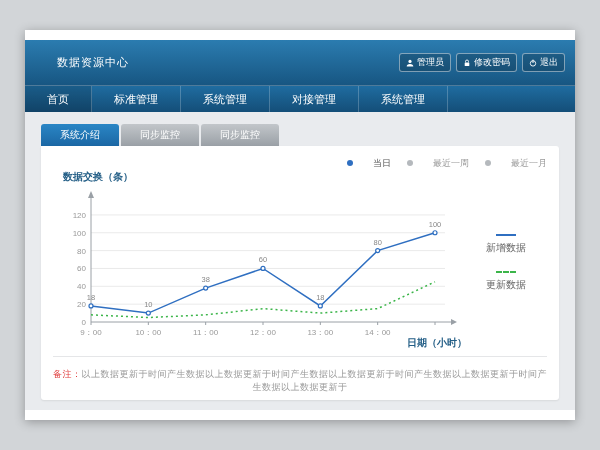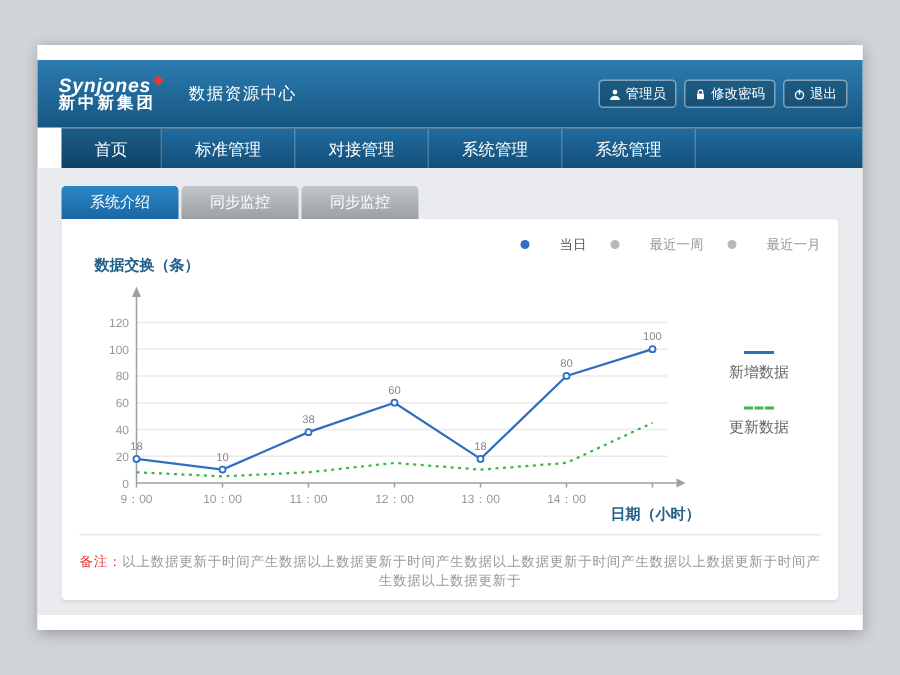--- a/index.html
+++ b/index.html
@@ -13,21 +13,21 @@
   .logo { display:flex; flex-direction:column; line-height:1.05; color:#fff; }
   .logo-row { display:flex; align-items:flex-start; }
   .logo-en { font-size:13px; font-weight:bold; font-style:italic; letter-spacing:.5px; }
   .logo-diamond { width:5px; height:5px; background:#e03c31; transform:rotate(45deg); margin:1px 0 0 2px; display:inline-block; }
   .logo-cn { font-size:11px; font-weight:bold; letter-spacing:2px; }
   .app-title { color:#fff; font-size:11px; margin-left:18px; letter-spacing:1px; }
   .header-actions { margin-left:auto; display:flex; gap:5px; }
   .chip { display:flex; align-items:center; gap:3px; font-size:9px; color:#fff; background:rgba(0,0,0,.18);
           border:1px solid rgba(255,255,255,.45); border-radius:3px; padding:2px 6px; cursor:pointer; }
   
-  .nav { height:27px; background:linear-gradient(#1f6ca0,#144e78); border-top:1px solid rgba(255,255,255,.25); display:flex;margin-left:16px; }
+  .nav { height:27px; background:linear-gradient(#1f6ca0,#144e78); border-top:1px solid rgba(255,255,255,.25); display:flex; }
   .nav-item { color:#fff; font-size:11px; display:flex; align-items:center; padding:0 22px;
               border-right:1px solid rgba(255,255,255,.22); cursor:pointer; }
   .nav-item.active { background:rgba(0,0,0,.14); }
   
   .content { flex:1; background:#e9ebee; padding:12px 16px 0 16px; display:flex; flex-direction:column; }
   .tabs { display:flex; gap:2px; }
   .tab { width:78px; height:22px; display:flex; align-items:center; justify-content:center;
          font-size:10px; color:#fff; border-radius:3px 3px 0 0; cursor:pointer; }
   .tab.active { background:linear-gradient(#2a86c5,#1b67a4); }
   .tab.inactive { background:linear-gradient(#c2c6ca,#9aa0a6); }
@@ -55,27 +55,20 @@
   .page-bottom { height:10px; background:#fff; }
 </style>
 </head>
 <body>
 
 <div class="stage">
   <div class="page">
     <div class="page-top"></div>
 
     <div class="header">
-      <div class="logo">
-        <span class="logo-row">
-          <span class="logo-en">Synjones</span>
-          <span class="logo-diamond"></span>
-        </span>
-        <span class="logo-cn">新中新集团</span>
-      </div>
       <div class="app-title">数据资源中心</div>
       <div class="header-actions">
         <div class="chip">
           <svg width="8" height="8" viewBox="0 0 8 8">
               <circle cx="4" cy="2.4" r="1.6" fill="#fff"></circle>
               <path d="M0.7,7.6 a3.3,2.7 0 0 1 6.6,0 Z" fill="#fff"></path>
             </svg>
           <span>管理员</span>
         </div>
         <div class="chip">
@@ -91,22 +84,22 @@
               <line x1="4" y1="0.6" x2="4" y2="4" stroke="#fff" stroke-width="1"></line>
             </svg>
           <span>退出</span>
         </div>
       </div>
     </div>
 
     <div class="nav">
       <div class="nav-item active">首页</div>
       <div class="nav-item">标准管理</div>
+      <div class="nav-item">系统管理</div>
       <div class="nav-item">对接管理</div>
-      <div class="nav-item">系统管理</div>
       <div class="nav-item">系统管理</div>
     </div>
 
     <div class="content">
       <div class="tabs">
         <div class="tab active">系统介绍</div>
         <div class="tab inactive">同步监控</div>
         <div class="tab inactive">同步监控</div>
       </div>
 

